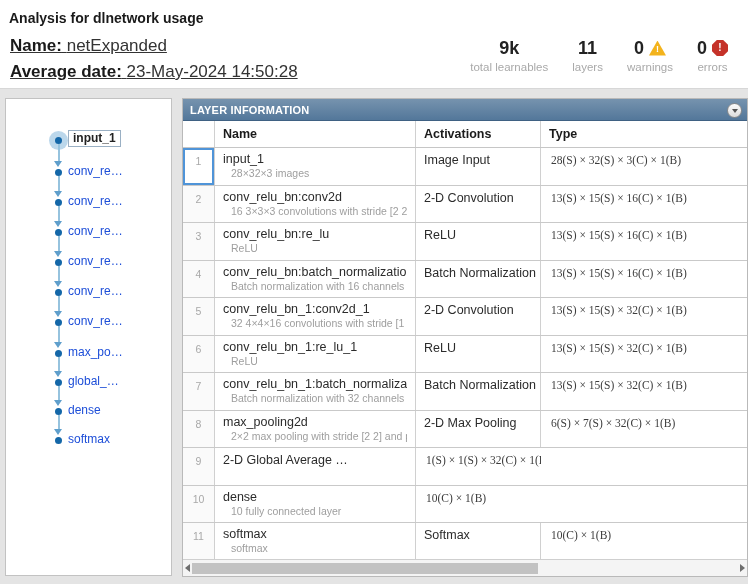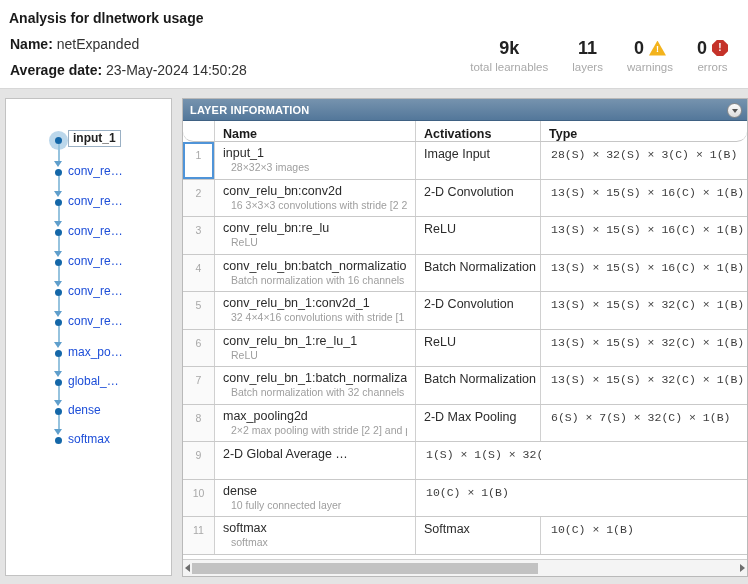--- a/index.html
+++ b/index.html
@@ -2,21 +2,21 @@
 <html><head>
 <meta charset="utf-8">
 <style>
   * { margin:0; padding:0; box-sizing:border-box; }
   html,body { width:748px; height:584px; overflow:hidden; }
   body { font-family:"Liberation Sans", sans-serif; background:#ffffff; position:relative; }
 
   
   .hdr { position:relative; width:748px; height:88px; background:#ffffff; }
   .hdr-title { position:absolute; left:9px; top:10px; font-size:14px; font-weight:bold; color:#1a1a1a; }
-  .hdr-line { position:absolute; left:10px; font-size:14px; color:#333; }
+  .hdr-line { position:absolute; left:10px; font-size:17px; color:#333;text-decoration:underline; }
   .hdr-line b { color:#1a1a1a; }
   .hdr-name { top:36px; }
   .hdr-date { top:62px; }
   .stats { position:absolute; top:38px; right:8px; display:flex; align-items:flex-start; }
   .stat { text-align:center; padding:0 12px; }
   .stat-val { font-size:18px; font-weight:bold; color:#222; display:flex; align-items:center; justify-content:center; gap:5px; line-height:20px; }
   .stat-lbl { font-size:11.5px; color:#a9a9a9; margin-top:3px; white-space:nowrap; }
   .warn-ico { display:inline-flex; width:17px; height:15px; background:#f3b31c;
     clip-path:polygon(50% 0, 100% 100%, 0 100%); align-items:flex-end; justify-content:center;
     color:#fff; font-size:9px; font-weight:bold; line-height:13px; }
@@ -38,34 +38,34 @@
   .garrow { position:absolute; left:48px; width:0; height:0; border-left:4.5px solid transparent; border-right:4.5px solid transparent; border-top:6px solid #5f9fcc; }
 
   
   .layer-panel { position:absolute; left:182px; top:9px; width:566px; height:479px; background:#fff; border:1px solid #b9b9b9; }
   .lp-bar { position:relative; height:22px; background:linear-gradient(#7693ae,#53779a); border-bottom:1px solid #3f6183;
             color:#fff; font-size:11px; font-weight:bold; line-height:22px; padding-left:7px; letter-spacing:0.2px; }
   .lp-collapse { position:absolute; right:5px; top:3.5px; width:15px; height:15px; border-radius:50%;
                  background:linear-gradient(#fdfdfd,#dcdcdc); border:1px solid #8a8a8a; display:flex; align-items:center; justify-content:center; }
   .lp-collapse .chev { width:0; height:0; border-left:3.5px solid transparent; border-right:3.5px solid transparent; border-top:4.5px solid #555; margin-top:1px; }
 
-  .tbl-head { display:grid; grid-template-columns:32px 201px 125px 1fr; height:21px; border-bottom:1px solid #c6c6c6;border-radius:13px; }
+  .tbl-head { display:grid; grid-template-columns:32px 201px 125px 1fr; height:27px; border-bottom:1px solid #c6c6c6; }
   .tbl-head .hc { font-size:12.5px; font-weight:bold; color:#1a1a1a; padding:6px 8px 0 8px; border-right:1px solid #d0d0d0; overflow:hidden; white-space:nowrap; }
   .tbl-head .hc:first-child { border-right:1px solid #d0d0d0; }
   .tbl-head .hc:last-child { border-right:none; }
 
   .rows { position:relative; }
   .trow { display:grid; grid-template-columns:32px 201px 125px 1fr; height:37.5px; border-bottom:1px solid #c9c9c9; }
   .c-num { background:#fafafa; border-right:1px solid #d0d0d0; color:#a8a8a8; font-size:10.5px; display:flex; align-items:flex-start; justify-content:center; padding-top:7px; }
   .trow.sel .c-num { box-shadow:inset 0 0 0 2px #4f94d8; background:#fff; }
   .c-name { border-right:1px solid #d0d0d0; padding:4px 8px 0 8px; overflow:hidden; }
   .c-name .nm { font-size:12.5px; color:#2b2b2b; white-space:nowrap; overflow:hidden; }
   .c-name .ds { font-size:10.5px; color:#9e9e9e; margin-top:1px; white-space:nowrap; overflow:hidden;margin-left:8px; }
   .c-type { border-right:1px solid #d0d0d0; padding:5px 6px 0 8px; font-size:12.5px; color:#2b2b2b; white-space:nowrap; overflow:hidden; }
-  .c-act { padding:6px 0 0 10px; font-family:Liberation Mono, monospace; font-size:11.5px; color:#3c3c3c; white-space:nowrap; overflow:hidden; }
+  .c-act { padding:6px 0 0 10px; font-family:Liberation Serif, serif; font-size:11.5px; color:#3c3c3c; white-space:nowrap; overflow:hidden; }
 
   
   .hscroll { position:absolute; left:0; bottom:0; width:564px; height:17px; background:#f4f4f4; border-top:1px solid #cfcfcf; }
   .hs-thumb { position:absolute; left:9px; top:3px; width:346px; height:11px; background:#c2c2c2; }
   .hs-arrow { position:absolute; top:4px; width:0; height:0; border-top:4.5px solid transparent; border-bottom:4.5px solid transparent; }
   .hs-left { left:2px; border-right:5px solid #6e6e6e; }
   .hs-right { right:2px; border-left:5px solid #6e6e6e; }
 </style>
 </head>
 <body>

